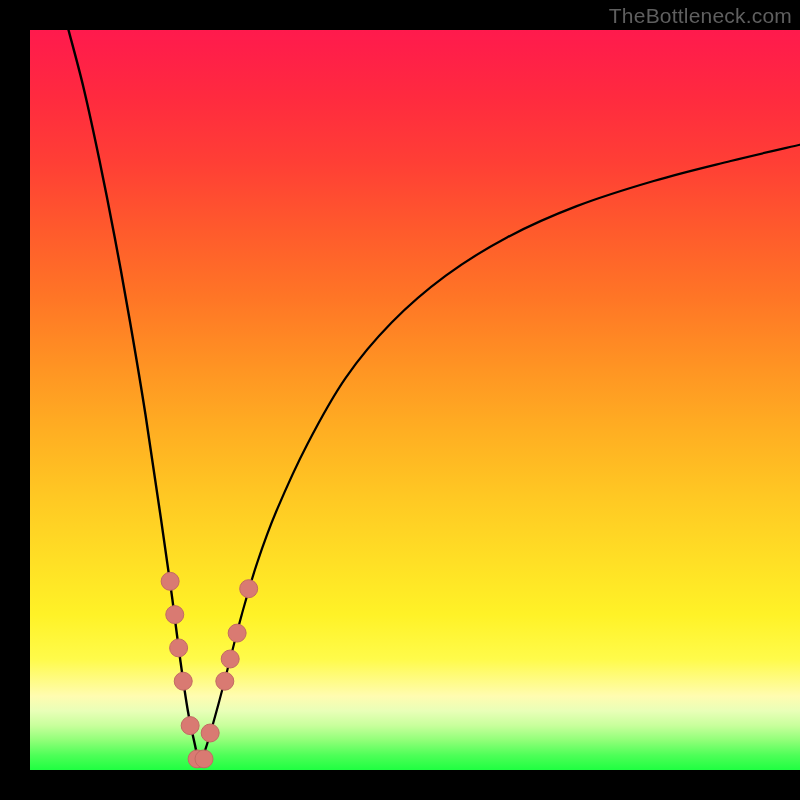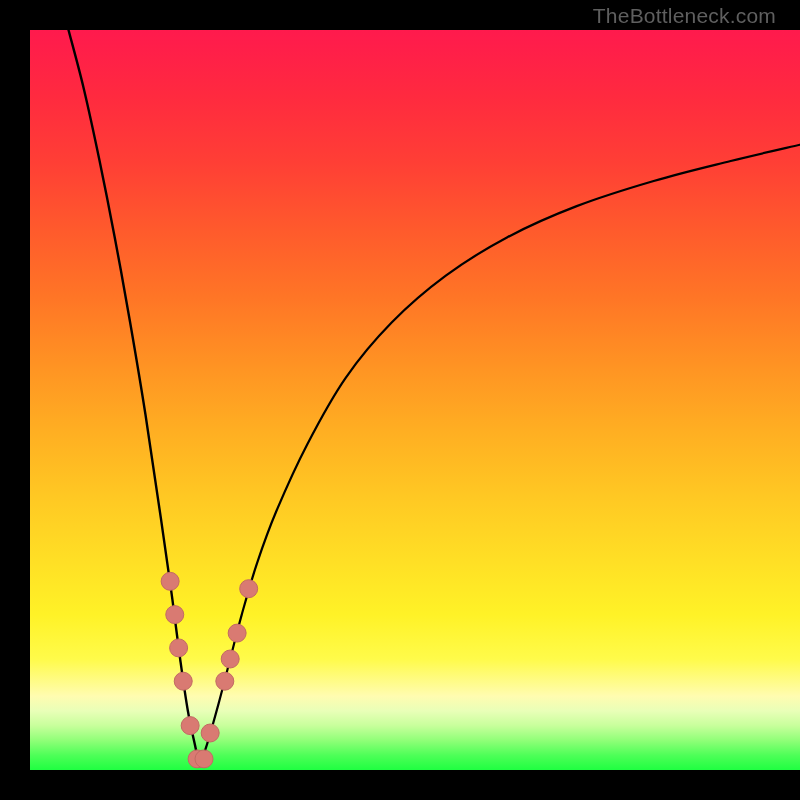--- a/index.html
+++ b/index.html
@@ -44,21 +44,21 @@
     );
   }
   .plot-area svg {
     display: block;
     width: 100%;
     height: 100%;
   }
   .watermark {
     position: absolute;
     top: 4px;
-    right: 24px;
+    right: 8px;
     color: #5f5f5f;
     font-size: 21px;
     letter-spacing: 0.2px;
     user-select: none;
     pointer-events: none;
   }
 </style>
 </head>
 <body>
 

